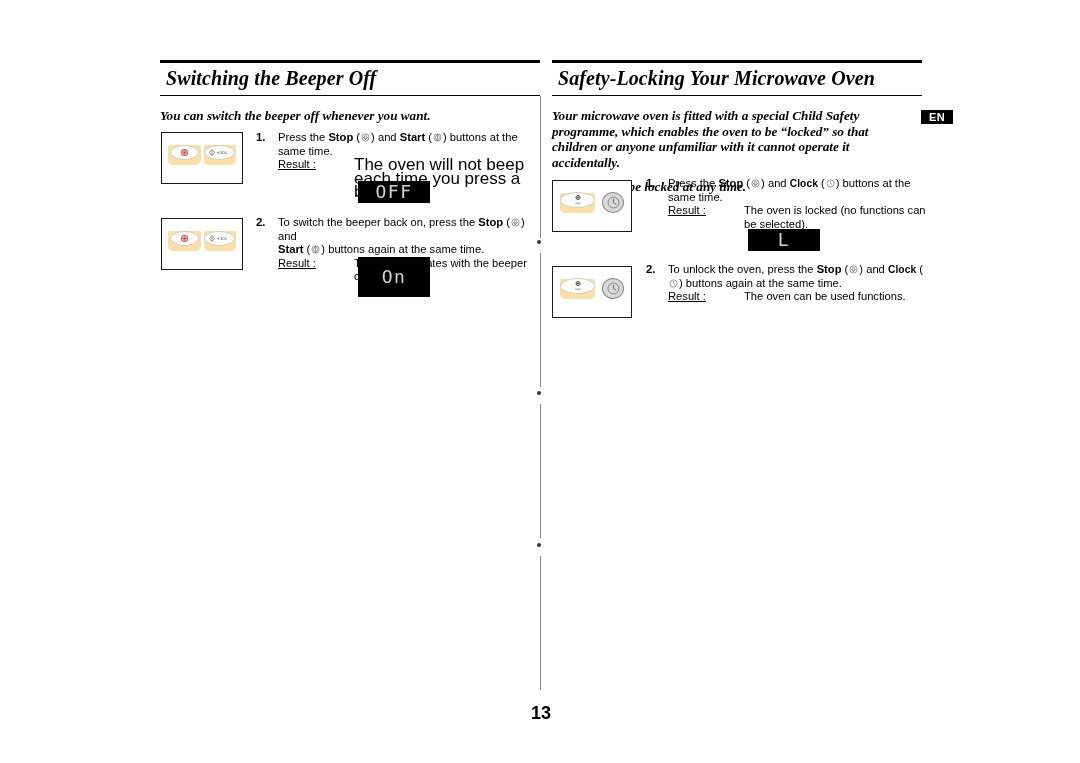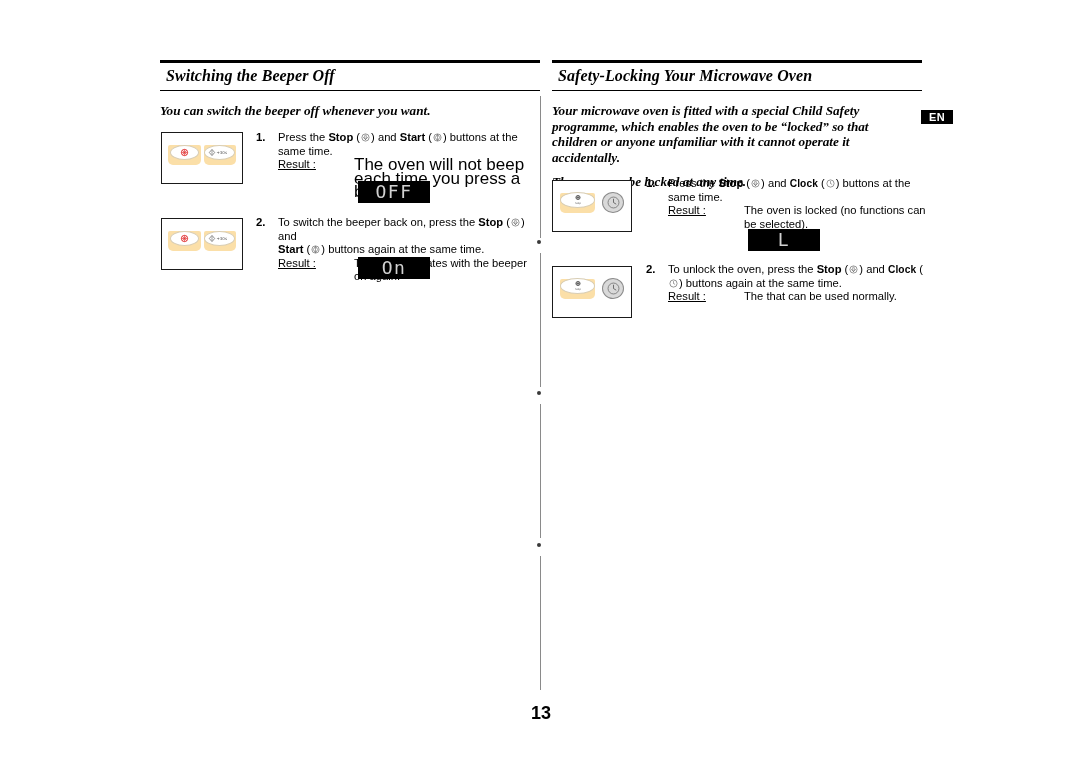--- a/index.html
+++ b/index.html
@@ -36,21 +36,21 @@
   .sec-head .rule-bot {
     height: 1px;
     background: #000;
     width: 100%;
     margin-top: 1px;
   }
   .sec-head h1 {
     font-family: "Liberation Serif", serif;
     font-style: italic;
     font-weight: bold;
-    font-size: 16px;
+    font-size: 20px;
     letter-spacing: 0.1px;
     margin: 0;
     padding: 4px 0 4px 6px;
     white-space: nowrap;
   }
 
   
   .lead {
     font-family: "Liberation Serif", serif;
     font-style: italic;
@@ -286,21 +286,21 @@
           <path d="M11 4.5 L15.5 11 L11 17.5 L6.5 11 Z" fill="none" stroke="#333" stroke-width="1"></path>
           <path d="M11 6 L11 16" stroke="#333" stroke-width="0.9"></path>
         </svg><span>) buttons again at the same time.</span>
     </div>
     <div style="margin-left:22px; position:relative;">
       <span class="result-lbl" style="position:absolute; left:0; top:0; font-size:11.2px;">Result :</span>
       <div style="margin-left:76px; font-size:11.2px; line-height:13.6px;">The oven operates with the beeper on again.</div>
     </div>
   </div>
 
-  <div class="led" style="left:358px; top:257px; width:72px; height:22px;">
+  <div class="led" style="left:358px; top:257px; width:72px; height:40px;">
     <span>On</span>
   </div>
 
   <div class="col-right">
 
     <div class="sec-head">
       <div class="rule-top"></div>
       <h1>Safety-Locking Your Microwave Oven</h1>
       <div class="rule-bot"></div>
     </div>
@@ -384,21 +384,21 @@
           <path d="M11 5.5 C8.6 7.6 8.6 12 11 15 C13.4 12 13.4 7.6 11 5.5 Z" fill="none" stroke="#333" stroke-width="0.9"></path>
           <path d="M6 10 C8 12.4 9.6 13.6 11 15" fill="none" stroke="#333" stroke-width="0.9"></path>
           <path d="M16 10 C14 12.4 12.4 13.6 11 15" fill="none" stroke="#333" stroke-width="0.9"></path>
         </svg><span>) and </span><span class="clock-lbl">Clock</span> <span>(</span><svg width="11" height="11" viewBox="0 0 22 22" style="display:inline-block;vertical-align:-2px">
           <circle cx="11" cy="11" r="7.2" fill="none" stroke="#333" stroke-width="1"></circle>
           <path d="M11 6.2 L11 11 L14.2 12.8" fill="none" stroke="#333" stroke-width="0.9"></path>
         </svg><span>) buttons again at the same time.</span>
     </div>
     <div style="margin-left:22px; position:relative;">
       <span class="result-lbl" style="position:absolute; left:0; top:0; font-size:11.2px;">Result :</span>
-      <div style="margin-left:76px; font-size:11.2px; line-height:13.6px;">The that can be used normally.</div>
+      <div style="margin-left:76px; font-size:11.2px; line-height:13.6px;">The oven can be used functions.</div>
     </div>
   </div>
 
   <div class="divider-seg" style="top:96px;  height:142px;"></div>
   <div class="divider-dot" style="top:240px;"></div>
   <div class="divider-seg" style="top:253px; height:134px;"></div>
   <div class="divider-dot" style="top:391px;"></div>
   <div class="divider-seg" style="top:404px; height:134px;"></div>
   <div class="divider-dot" style="top:543px;"></div>
   <div class="divider-seg" style="top:556px; height:134px;"></div>

